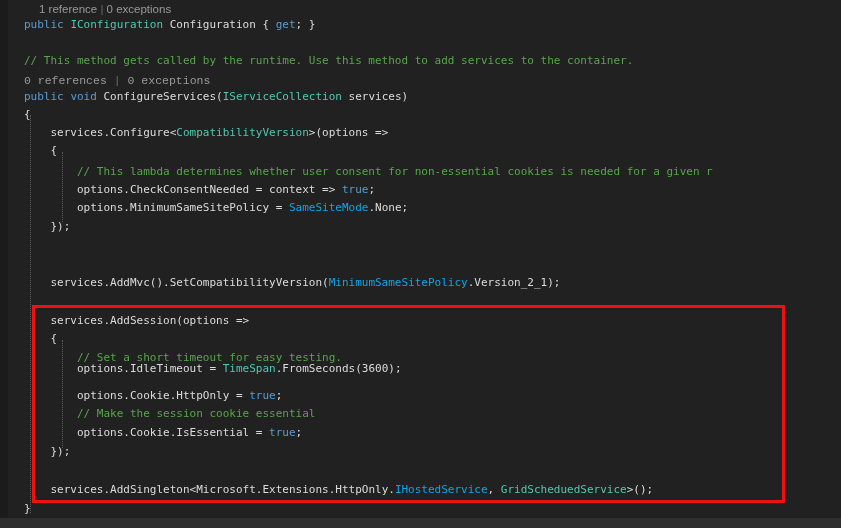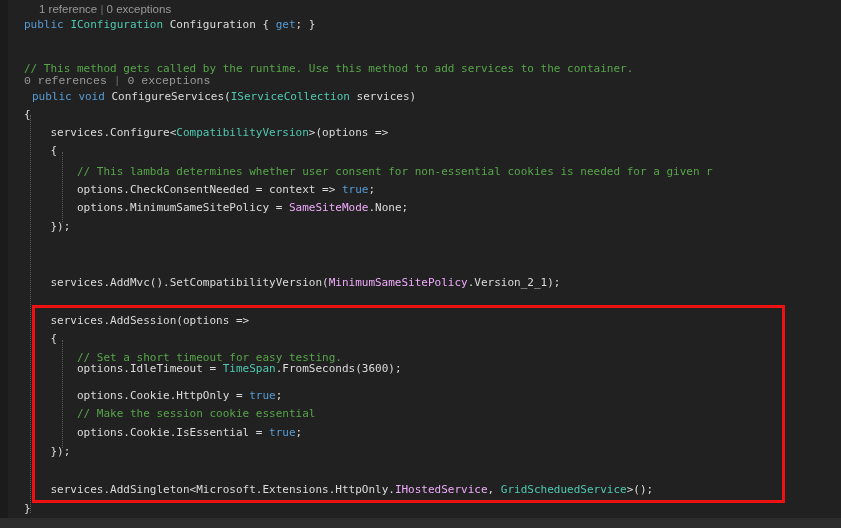--- a/index.html
+++ b/index.html
@@ -78,21 +78,21 @@
   .highlight-box {
     position: absolute;
     border: 3px solid #ee1111;
     background: transparent;
     pointer-events: none;
   }
 
   
   .kw   { color: #569cd6; }  
   .typ  { color: #4ec9b0; }  
-  .enm  { color: #f0abfc; }  
+  .enm  { color: #0ea5e9; }  
   .cmt  { color: #57a64a; }  
   .pln  { color: #dcdcdc; }  
   .num  { color: #dcdcdc; }  
 </style>
 </head>
 <body>
 
 <div id="editor">
 
   <div class="gutter-strip"></div>
@@ -103,22 +103,22 @@
         <div class="indent-guide" style="left: 62px; top: 152px; height: 70px;"></div>
         <div class="indent-guide" style="left: 62px; top: 340px; height: 108px;"></div>
       </div>
     <div id="lens">
         <div class="codelens" style="top: 2px; margin-left: 15px;"><span>1 reference</span><span class="sep"> | </span><span>0 exceptions</span></div>
         <div class="codelens" style="top: 74px; font-family: Liberation Mono, monospace;"><span>0 references</span><span class="sep"> | </span><span>0 exceptions</span></div>
       </div>
     <div id="lines">
         <div class="line" style="top: 16px;"><span class="kw">public</span><span class="pln"> </span><span class="typ">IConfiguration</span><span class="pln"> Configuration { </span><span class="kw">get</span><span class="pln">; }</span></div>
         <div class="line" style="top: 34px;"></div>
-        <div class="line" style="top: 60px;"><span class="cmt">// This method gets called by the runtime. Use this method to add services to the container.</span></div>
-        <div class="line" style="top: 88px; margin-left: 8px;"><span class="kw">public</span><span class="pln"> </span><span class="kw">void</span><span class="pln"> ConfigureServices(</span><span class="typ">IServiceCollection</span><span class="pln"> services)</span></div>
+        <div class="line" style="top: 52px;"><span class="cmt">// This method gets called by the runtime. Use this method to add services to the container.</span></div>
+        <div class="line" style="top: 88px;"><span class="kw">public</span><span class="pln"> </span><span class="kw">void</span><span class="pln"> ConfigureServices(</span><span class="typ">IServiceCollection</span><span class="pln"> services)</span></div>
         <div class="line" style="top: 106px;"><span class="pln">{</span></div>
         <div class="line" style="top: 124px;"><span class="pln">    services.Configure&lt;</span><span class="typ">CompatibilityVersion</span><span class="pln">&gt;(options =&gt;</span></div>
         <div class="line" style="top: 142px;"><span class="pln">    {</span></div>
         <div class="line" style="top: 163px;"><span class="cmt">        // This lambda determines whether user consent for non-essential cookies is needed for a given r</span></div>
         <div class="line" style="top: 181px;"><span class="pln">        options.CheckConsentNeeded = context =&gt; </span><span class="kw">true</span><span class="pln">;</span></div>
         <div class="line" style="top: 199px;"><span class="pln">        options.MinimumSameSitePolicy = </span><span class="enm">SameSiteMode</span><span class="pln">.None;</span></div>
         <div class="line" style="top: 218px;"><span class="pln">    });</span></div>
         <div class="line" style="top: 236px;"></div>
         <div class="line" style="top: 254px;"></div>
         <div class="line" style="top: 274px;"><span class="pln">    services.AddMvc().SetCompatibilityVersion(</span><span class="enm">MinimumSameSitePolicy</span><span class="pln">.Version_2_1);</span></div>

